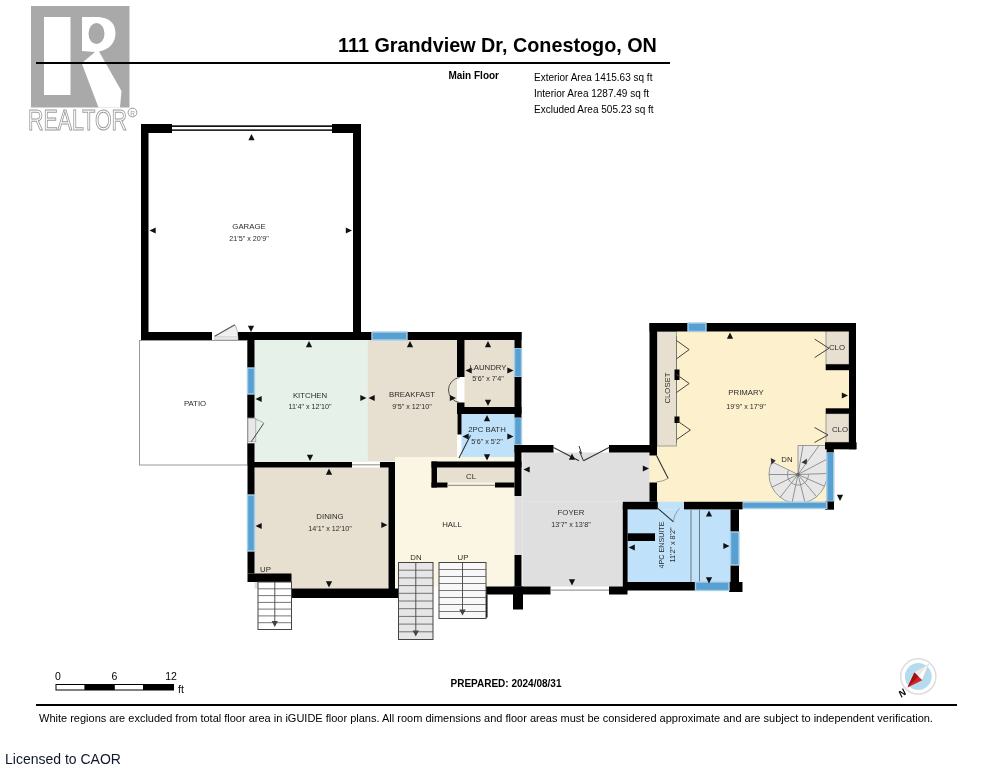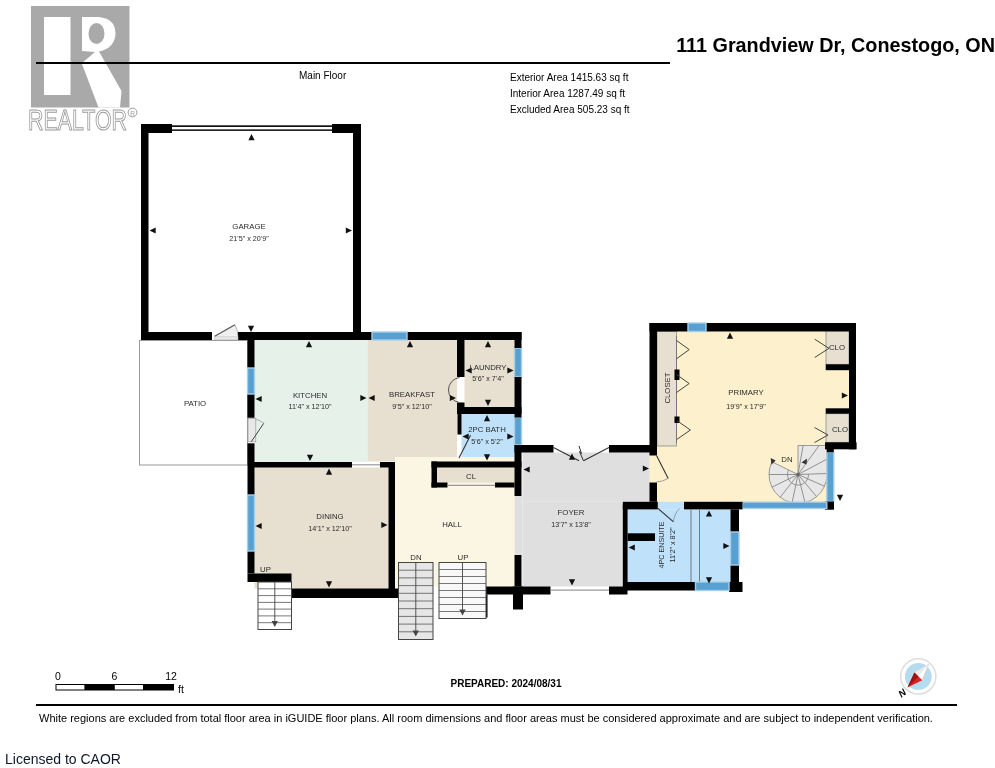--- a/index.html
+++ b/index.html
@@ -15,27 +15,27 @@
 <rect x="20" y="17" width="26.5" height="78" fill="#ffffff"></rect>
 <path d="M 58,17 L 72,17 C 88,17 91.5,26 91.5,33 C 91.5,42 86,49.5 75,51.5 L 97.5,91 L 96,107.5 L 74.5,107.5 L 58,64 Z" fill="#ffffff"></path>
 <ellipse cx="72.5" cy="33.5" rx="8" ry="10.5" fill="#a9a9a9"></ellipse>
 <path d="M 58,51 L 71,52 L 58,63 Z" fill="#a9a9a9"></path>
 <text x="4" y="130" font-family="Liberation Sans,sans-serif" font-size="30" fill="none" stroke="#9b9b9b" stroke-width="1.05" textLength="99" lengthAdjust="spacingAndGlyphs">REALTOR</text>
 <circle cx="108.5" cy="112.5" r="4.4" fill="none" stroke="#9b9b9b" stroke-width="1"></circle>
 <text x="108.5" y="115.8" font-family="Liberation Sans,sans-serif" font-size="6.5" fill="#9b9b9b" text-anchor="middle">R</text>
 </svg>
 </div>
 
-<div class="abs" style="left:0;top:34px;width:995px;text-align:right;font-size:19.8px;font-weight:bold;letter-spacing:0px;color:#000;">111 Grandview Dr, Conestogo, ON</div>
+<div class="abs" style="left:0;top:34px;width:995px;text-align:center;font-size:19.8px;font-weight:bold;letter-spacing:0px;color:#000;">111 Grandview Dr, Conestogo, ON</div>
 
 <div class="abs" style="left:36px;top:62px;width:634px;height:1.9px;background:#000;"></div>
 
-<div class="abs" style="left:299px;top:70px;width:200px;text-align:left;font-size:10px;font-weight:normal;color:#000;">Main Floor</div>
-
-<div class="abs" style="left:510px;top:70px;width:260px;font-size:10px;color:#000;line-height:16.1px;">Exterior Area 1415.63 sq ft<br>Interior Area 1287.49 sq ft<br>Excluded Area 505.23 sq ft</div>
+<div class="abs" style="left:299px;top:70px;width:200px;text-align:right;font-size:10px;font-weight:bold;color:#000;">Main Floor</div>
+
+<div class="abs" style="left:534px;top:70px;width:260px;font-size:10px;color:#000;line-height:16.1px;">Exterior Area 1415.63 sq ft<br>Interior Area 1287.49 sq ft<br>Excluded Area 505.23 sq ft</div>
 
 <svg class="abs" style="left:0;top:0;" width="995" height="768" viewBox="0 0 995 768">
 
 <g>
       <rect x="148.5" y="133.0" width="204.5" height="199.0" fill="#ffffff"></rect>
     </g>
 
 <g>
       <rect x="139.5" y="340.5" width="108.0" height="124.5" fill="#ffffff" stroke="#999" stroke-width="1"></rect>
       <text x="195.0" y="405.5" font-family="Liberation Sans, sans-serif" font-size="7.8" fill="#2b2b2b" text-anchor="middle" letter-spacing="0">PATIO</text>

